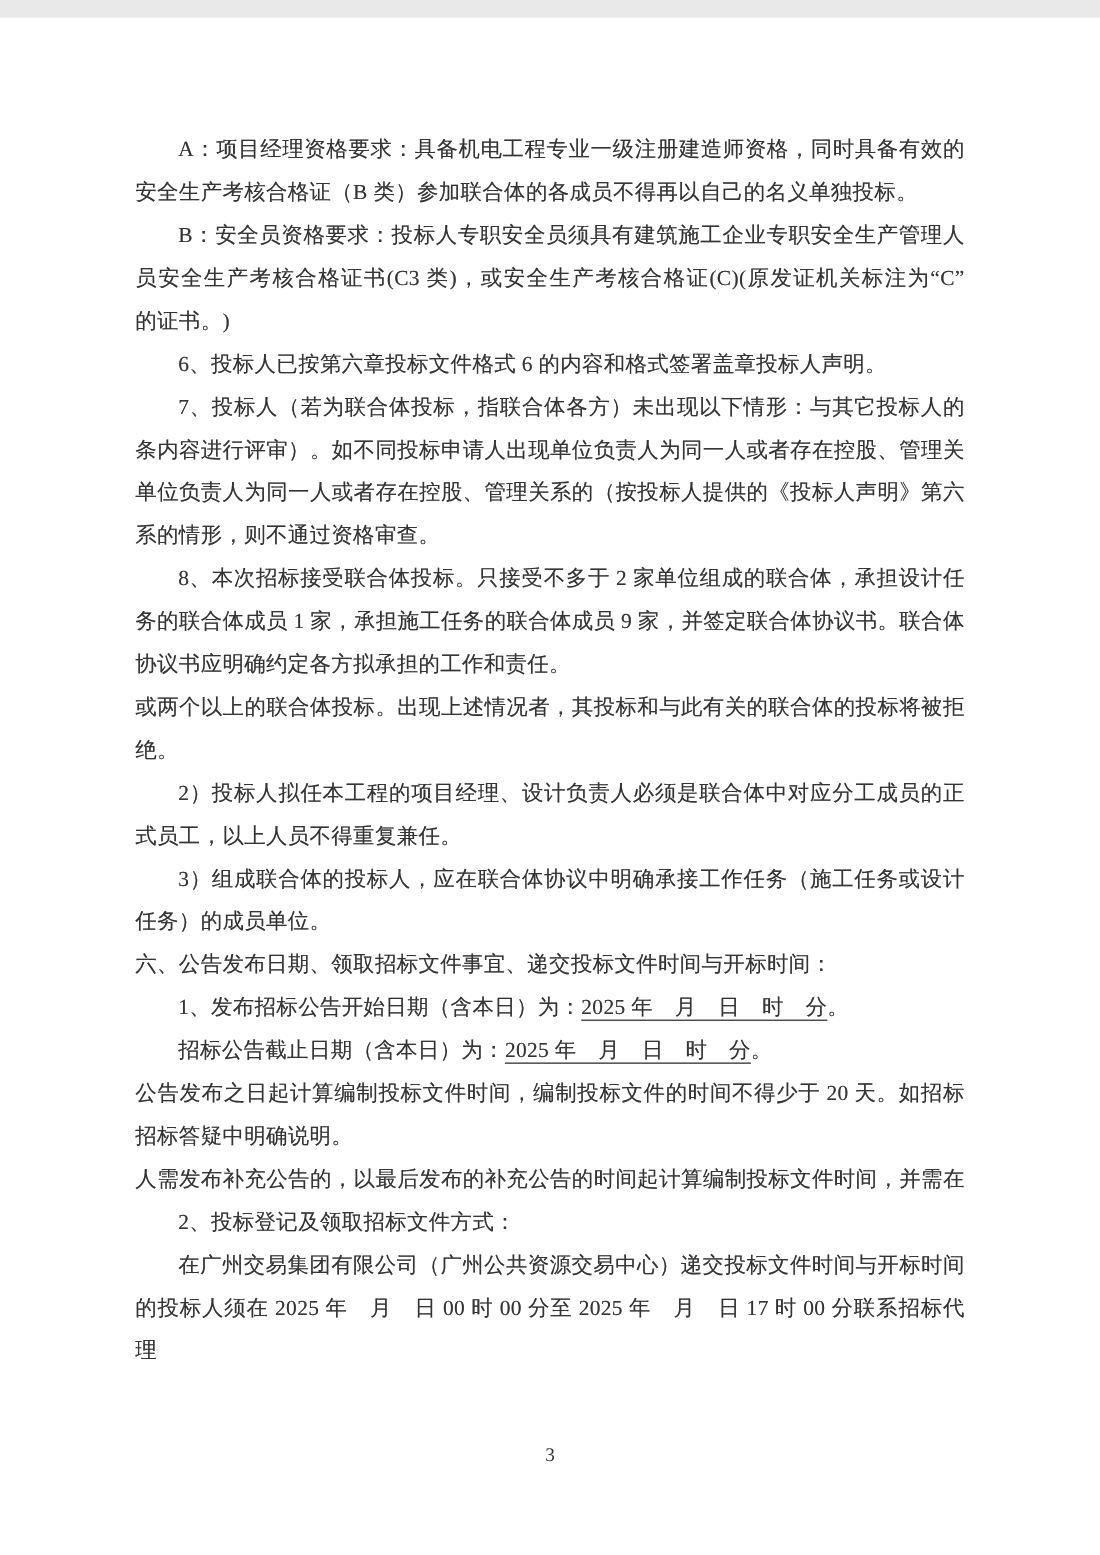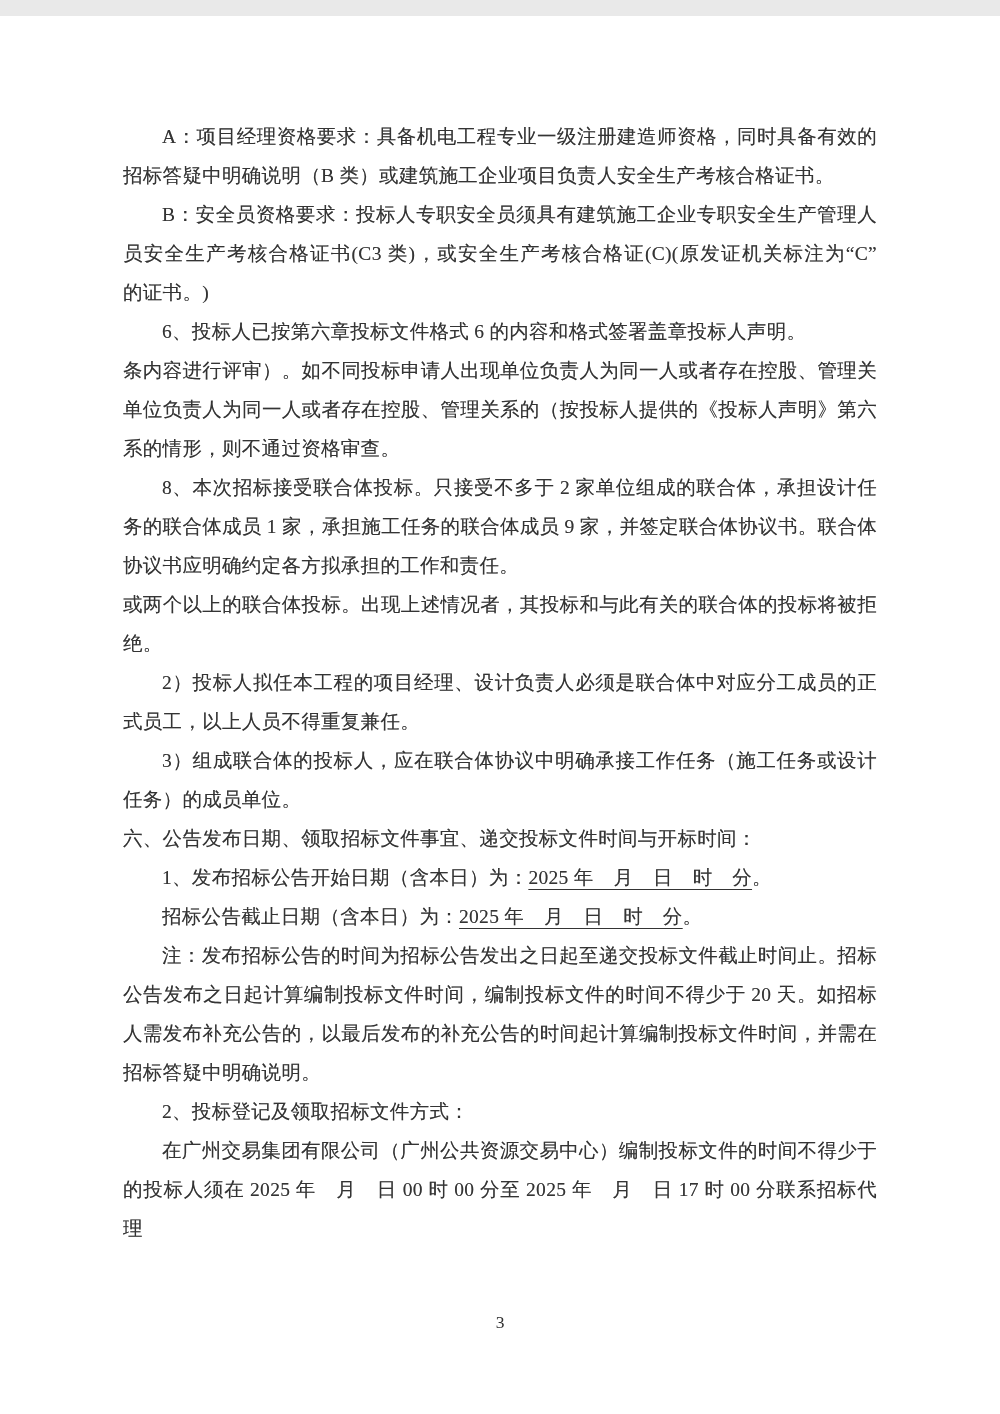--- a/index.html
+++ b/index.html
@@ -44,42 +44,42 @@
     font-size: 17.5px;
     color: #2f2f2f;
   }
 </style>
 </head>
 <body>
 
 <div class="page">
   <div class="doc-body">
       <div class="line indent justify"><span>A：项目经理资格要求：具备机电工程专业一级注册建造师资格，同时具备有效的</span></div>
-      <div class="line"><span>招标答疑中明确说明（B 类）或建筑施工企业项目负责人安全生产考核合格证书。</span></div>
+      <div class="line"><span>安全生产考核合格证（B 类）参加联合体的各成员不得再以自己的名义单独投标。</span></div>
       <div class="line indent justify"><span>B：安全员资格要求：投标人专职安全员须具有建筑施工企业专职安全生产管理人</span></div>
       <div class="line justify"><span>员安全生产考核合格证书(C3 类)，或安全生产考核合格证(C)(原发证机关标注为“C”</span></div>
       <div class="line"><span>的证书。)</span></div>
       <div class="line indent"><span>6、投标人已按第六章投标文件格式 6 的内容和格式签署盖章投标人声明。</span></div>
+      <div class="line indent justify"><span>7、投标人（若为联合体投标，指联合体各方）未出现以下情形：与其它投标人的</span></div>
       <div class="line justify"><span>条内容进行评审）。如不同投标申请人出现单位负责人为同一人或者存在控股、管理关</span></div>
       <div class="line justify"><span>单位负责人为同一人或者存在控股、管理关系的（按投标人提供的《投标人声明》第六</span></div>
       <div class="line"><span>系的情形，则不通过资格审查。</span></div>
       <div class="line indent justify"><span>8、本次招标接受联合体投标。只接受不多于 2 家单位组成的联合体，承担设计任</span></div>
       <div class="line justify"><span>务的联合体成员 1 家，承担施工任务的联合体成员 9 家，并签定联合体协议书。联合体</span></div>
       <div class="line"><span>协议书应明确约定各方拟承担的工作和责任。</span></div>
       <div class="line justify"><span>或两个以上的联合体投标。出现上述情况者，其投标和与此有关的联合体的投标将被拒</span></div>
       <div class="line"><span>绝。</span></div>
       <div class="line indent justify"><span>2）投标人拟任本工程的项目经理、设计负责人必须是联合体中对应分工成员的正</span></div>
       <div class="line"><span>式员工，以上人员不得重复兼任。</span></div>
       <div class="line indent justify"><span>3）组成联合体的投标人，应在联合体协议中明确承接工作任务（施工任务或设计</span></div>
       <div class="line"><span>任务）的成员单位。</span></div>
       <div class="line"><span>六、公告发布日期、领取招标文件事宜、递交投标文件时间与开标时间：</span></div>
       <div class="line indent"><span>1、发布招标公告开始日期（含本日）为：</span><span class="blank-underline">2025 年　月　日　时　分</span><span>。</span></div>
       <div class="line indent"><span>招标公告截止日期（含本日）为：</span><span class="blank-underline">2025 年　月　日　时　分</span><span>。</span></div>
-      <div class="line indent justify"><span>注：发布招标公告的时间为招标公告发出之日起至递交投标文件截止时间止。招标</span></div>
       <div class="line justify"><span>公告发布之日起计算编制投标文件时间，编制投标文件的时间不得少于 20 天。如招标</span></div>
+      <div class="line"><span>招标答疑中明确说明。</span></div>
       <div class="line justify"><span>人需发布补充公告的，以最后发布的补充公告的时间起计算编制投标文件时间，并需在</span></div>
-      <div class="line"><span>招标答疑中明确说明。</span></div>
       <div class="line indent"><span>2、投标登记及领取招标文件方式：</span></div>
-      <div class="line indent justify"><span>在广州交易集团有限公司（广州公共资源交易中心）编制投标文件的时间不得少于</span></div>
+      <div class="line indent justify"><span>在广州交易集团有限公司（广州公共资源交易中心）递交投标文件时间与开标时间</span></div>
       <div class="line justify"><span>的投标人须在 2025 年　月　日 00 时 00 分至 2025 年　月　日 17 时 00 分联系招标代理</span></div>
     </div>
   <div class="page-number">3</div>
 </div>
 
 </body></html>

